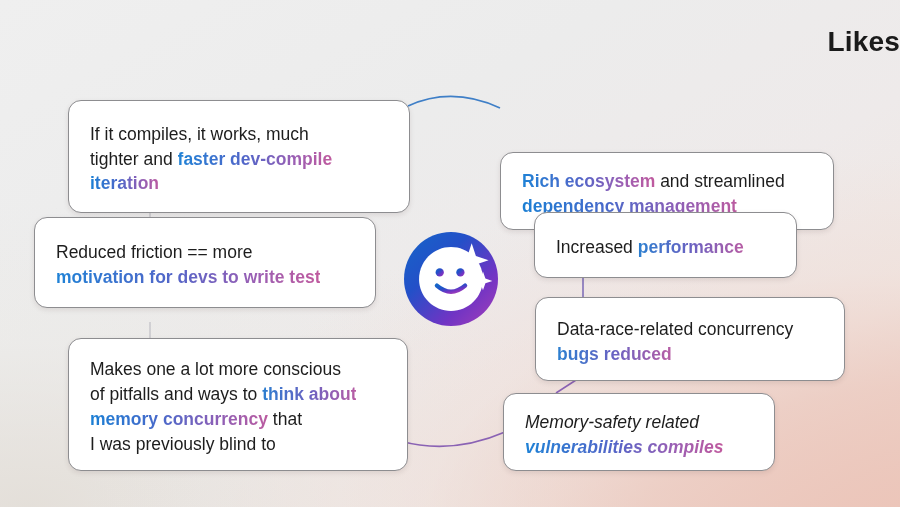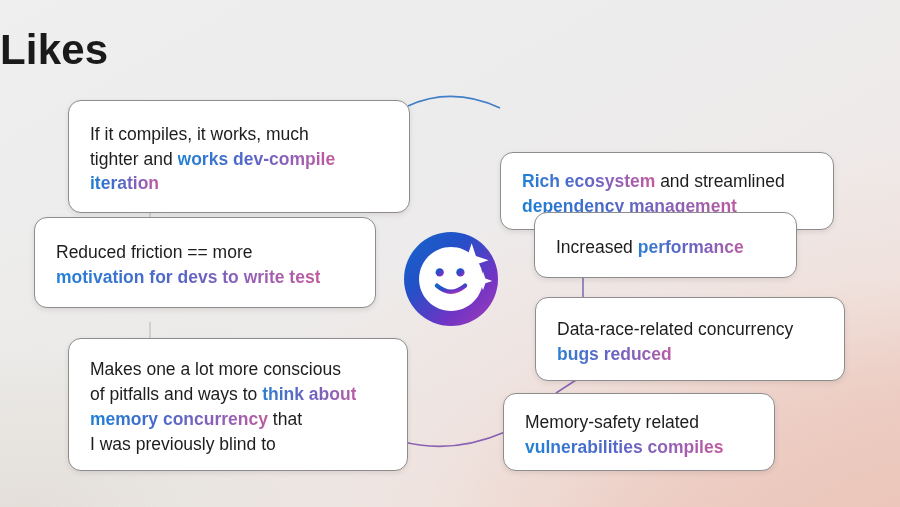--- a/index.html
+++ b/index.html
@@ -23,22 +23,22 @@
       linear-gradient(150deg, #efefef 0%, #ececec 35%, #eeeaea 60%, #f0e6e2 80%, #ead0c6 100%);
     overflow: hidden;
   }
 
   
   #title {
     position: absolute;
     top: 26px;
     left: 0;
     width: 900px;
-    text-align: left;
-    font-size: 42px;
+    text-align: right;
+    font-size: 28px;
     font-weight: bold;
     color: #1a1a1a;
     letter-spacing: 0.2px;
   }
 
   
   #connectors {
     position: absolute;
     top: 0;
     left: 0;
@@ -62,21 +62,21 @@
     padding: 5px 0 0 21px;
   }
   .card .txt { display: block; }
 
   #card-compiles   { left: 68px;  top: 100px; width: 342px; height: 113px; }
   #card-friction   { left: 34px;  top: 217px; width: 342px; height: 91px;  }
   #card-conscious  { left: 68px;  top: 338px; width: 340px; height: 133px; }
   #card-ecosystem  { left: 500px; top: 106px; width: 334px; height: 78px; margin-top: 46px;  }
   #card-performance{ left: 534px; top: 212px; width: 263px; height: 66px;  }
   #card-datarace   { left: 535px; top: 297px; width: 310px; height: 84px;  }
-  #card-memsafety  { left: 503px; top: 393px; width: 272px; height: 78px;  }
+  #card-memsafety  { left: 503px; top: 393px; width: 272px; height: 78px; font-style: italic;  }
 
   
   .hl {
     font-weight: bold;
     background-image: linear-gradient(90deg, #1a7fd4 0%, #3f6ccc 32%, #6f5fc0 58%, #a95fae 82%, #c2589b 100%);
     -webkit-background-clip: text;
     background-clip: text;
     -webkit-text-fill-color: transparent;
     color: transparent;
   }
@@ -106,21 +106,21 @@
     <path d="M 565 184 L 600 212" fill="none" stroke="#6f6fb8" stroke-width="1.5"></path>
     <path d="M 583 270 L 583 297" fill="none" stroke="#7a69b6" stroke-width="1.5"></path>
     <path d="M 590 371 L 556 393" fill="none" stroke="#8a62b4" stroke-width="1.5"></path>
     <path d="M 150 213 L 150 231" fill="none" stroke="#9a9aa8" stroke-width="1.2" opacity="0.55"></path>
     <path d="M 150 322 L 150 338" fill="none" stroke="#9a9aa8" stroke-width="1.2" opacity="0.55"></path>
   </svg>
 
   <div class="card" id="card-compiles">
     <span class="txt">
       <span>If it compiles, it works, much</span><br>
-      <span>tighter and </span><span class="hl hl-a">works dev-compile</span><br>
+      <span>tighter and </span><span class="hl hl-a">faster dev-compile</span><br>
       <span class="hl hl-b">iteration</span>
     </span>
   </div>
 
   <div class="card" id="card-friction">
     <span class="txt">
       <span>Reduced friction == more</span><br>
       <span class="hl hl-a">motivation for devs to write test</span>
     </span>
   </div>

